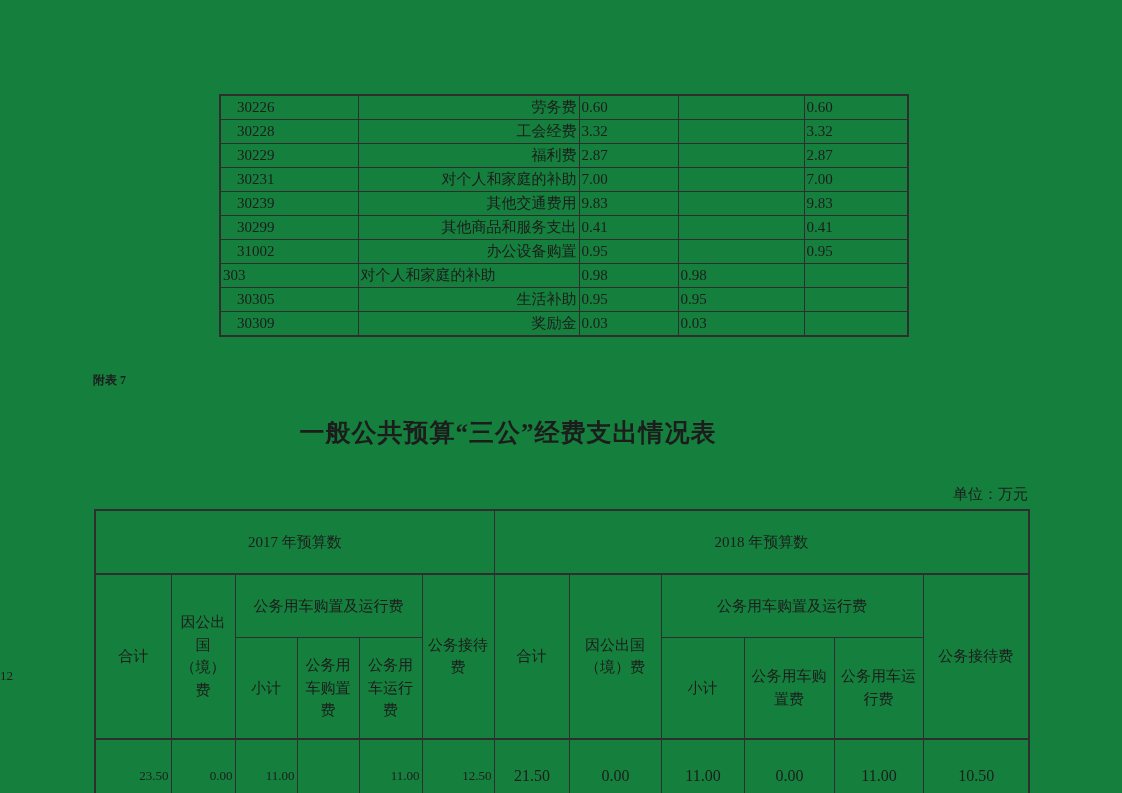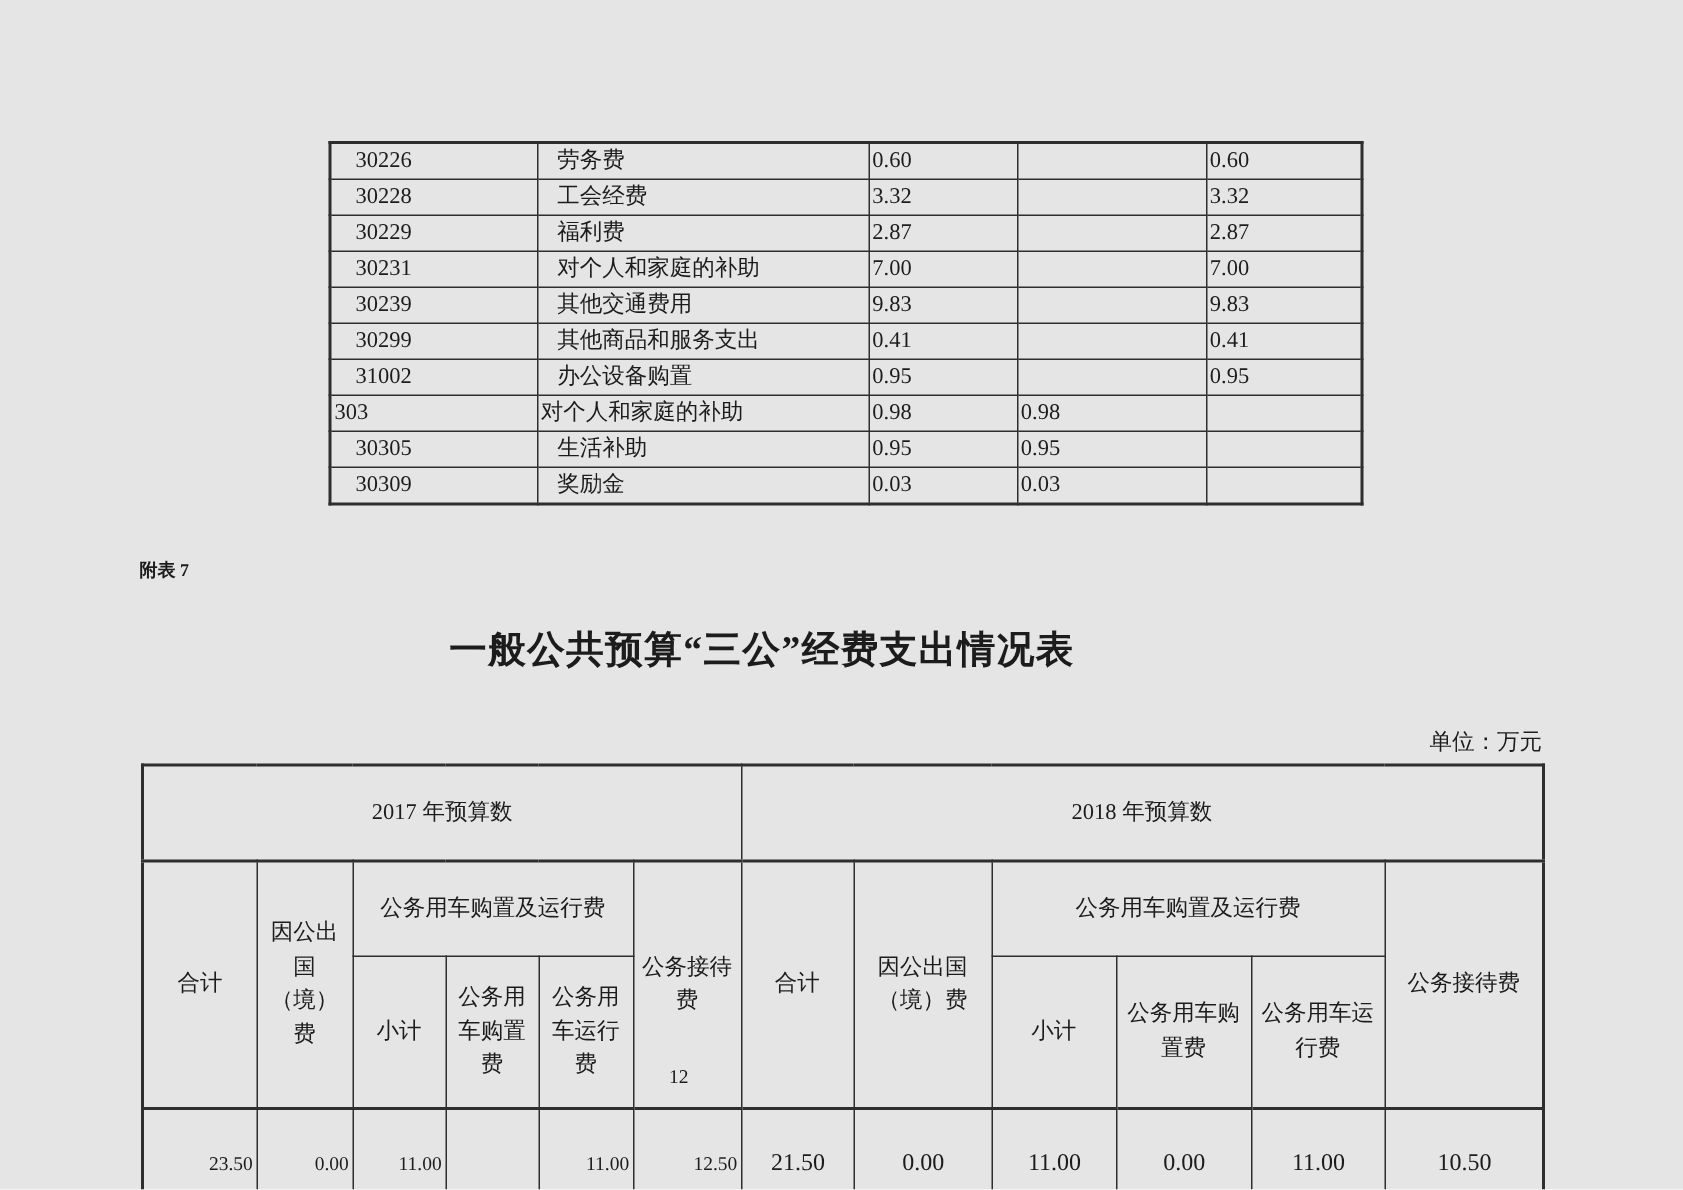--- a/index.html
+++ b/index.html
@@ -1,48 +1,48 @@
 <!DOCTYPE html>
 <html><head>
 <meta charset="utf-8">
 <style>
   html,body{margin:0;padding:0;background:#fff;}
   .page{
-    position:relative;width:1122px;height:793px;background:#e5e5e5;overflow:hidden;
+    position:relative;width:1122px;height:793px;background:#15803d;overflow:hidden;
     font-family:"Liberation Serif","DejaVu Serif",serif;color:#1c1c1c;
   }
   table{border-collapse:collapse;table-layout:fixed;}
   td{border:1px solid #2e2e2e;overflow:hidden;vertical-align:middle;}
 
   
   .t-top{position:absolute;left:219px;top:94px;border:2px solid #2e2e2e;}
   .t-top td{height:23px;font-size:15px;line-height:1;padding:0 2px;white-space:nowrap;text-align:left;}
   .t-top td.code{padding-left:2px;}
   .t-top td.code.sub{padding-left:16px;}
   .t-top td.name{padding-left:2px;}
-  .t-top td.name.sub{padding-left:13px;}
+  .t-top td.name.sub{padding-left:13px;text-align:right;}
   .t-top td.val{padding-left:2px;}
 
   
   .fubiao{position:absolute;left:93px;top:372px;font-size:12px;font-weight:bold;}
   .title{position:absolute;left:0;top:416px;width:994px;margin:0;padding-left:22px;box-sizing:border-box;
          text-align:center;font-size:25px;font-weight:bold;letter-spacing:1px;}
   .unit{position:absolute;left:0;top:485px;width:1028px;text-align:right;font-size:15px;}
 
   
   .t-bot{position:absolute;left:94px;top:509px;border:2px solid #2e2e2e;}
   .t-bot td{font-size:15px;text-align:center;padding:16px 2px;line-height:1.5;}
   .t-bot tr.h1 td{height:30px;border-bottom-width:2px;}
   .t-bot tr.h2 td{height:30px;}
   .t-bot tr.h3 td{height:42px;}
   .t-bot tr.data td{height:40px;border-top-width:2px;}
   .t-bot td.d17{font-size:13px;text-align:right;}
   .t-bot td.d18{font-size:16px;text-align:center;padding-left:3px;}
 
-  .pagenum{position:absolute;left:0;top:710px;width:905px;text-align:center;font-size:13px;}
+  .pagenum{position:absolute;left:0;top:668px;width:905px;text-align:left;font-size:13px;}
 </style>
 </head>
 <body>
 
 <div class="page">
 
   <table class="t-top">
     <colgroup>
       <col style="width:138px">
         <col style="width:221px">

